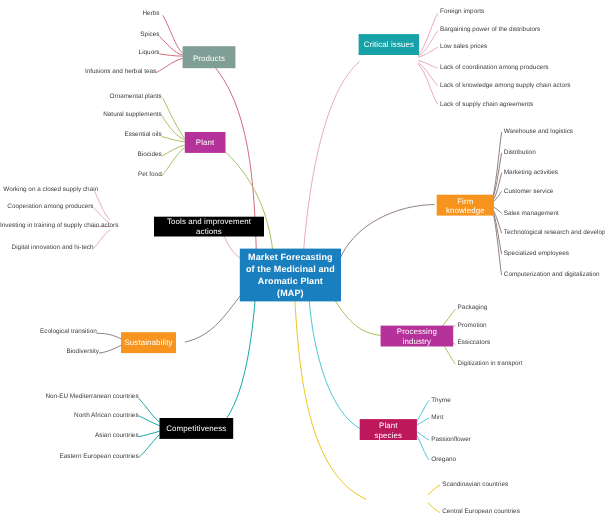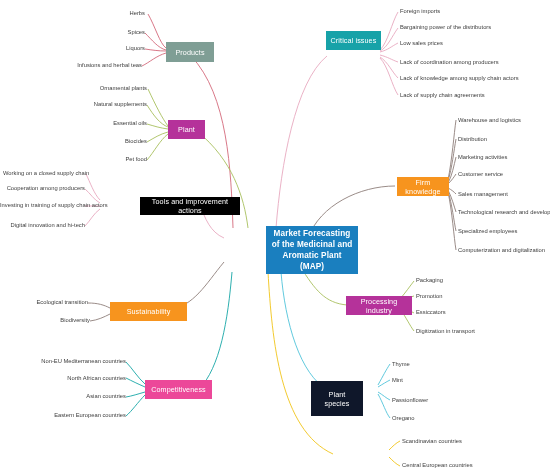--- a/index.html
+++ b/index.html
@@ -90,39 +90,39 @@
       <path stroke="#4fc3d9" d="M378,385 C383,376 386,370 390,364"></path>
       <path stroke="#4fc3d9" d="M378,387 C383,384 386,382 390,380"></path>
       <path stroke="#4fc3d9" d="M378,392 C383,395 386,398 390,400"></path>
       <path stroke="#4fc3d9" d="M378,394 C383,403 386,413 390,418"></path>
 
       <path stroke="#f0c419" d="M389,450 C393,446 396,443 400,441"></path>
       <path stroke="#f0c419" d="M389,457 C393,461 396,464 400,466"></path>
     </g>
   </svg>
 
-  <div class="node center" style="left:218px;top:226px;width:92px;height:48px;background:#1a7fbf;margin-left:48px;">Market Forecasting of the Medicinal and Aromatic Plant (MAP)</div>
+  <div class="node center" style="left:218px;top:226px;width:92px;height:48px;background:#1a7fbf;">Market Forecasting of the Medicinal and Aromatic Plant (MAP)</div>
 
   <div class="node" style="left:166px;top:42px;width:48px;height:20px;background:#7f9e95;">Products</div>
 
   <div class="node" style="left:168px;top:120px;width:37px;height:19px;background:#b5329a;">Plant</div>
 
   <div class="node" style="left:100px;top:197px;width:100px;height:18px;background:#000000;margin-left:40px;">Tools and improvement actions</div>
 
-  <div class="node" style="left:110px;top:302px;width:77px;height:19px;background:#f7941e;">Sustainability</div>
+  <div class="node" style="left:110px;top:302px;width:50px;height:19px;background:#f7941e;">Sustainability</div>
 
-  <div class="node" style="left:145px;top:380px;width:67px;height:19px;background:#ec4899;">Competitiveness</div>
+  <div class="node" style="left:145px;top:380px;width:67px;height:19px;background:#000000;">Competitiveness</div>
 
   <div class="node" style="left:326px;top:31px;width:55px;height:19px;background:#17a2a8;">Critical issues</div>
 
   <div class="node" style="left:397px;top:177px;width:52px;height:19px;background:#f7941e;">Firm knowledge</div>
 
   <div class="node" style="left:346px;top:296px;width:66px;height:19px;background:#b5329a;text-align:center;">Processing industry</div>
 
-  <div class="node" style="left:311px;top:381px;width:52px;height:35px;background:#0f172a;">Plant species</div>
+  <div class="node" style="left:327px;top:381px;width:52px;height:19px;background:#be185d;">Plant species</div>
 
 
   <div class="leaf r" style="left:40px;top:10px;width:105px;">Herbs</div>
   <div class="leaf r" style="left:40px;top:29px;width:105px;">Spices</div>
   <div class="leaf r" style="left:40px;top:45px;width:105px;">Liquors</div>
   <div class="leaf r" style="left:22px;top:62px;width:120px;">Infusions and herbal teas</div>
 
   <div class="leaf r" style="left:30px;top:85px;width:117px;">Ornamental plants</div>
   <div class="leaf r" style="left:25px;top:101px;width:122px;">Natural supplements</div>
   <div class="leaf r" style="left:40px;top:120px;width:107px;">Essential oils</div>

